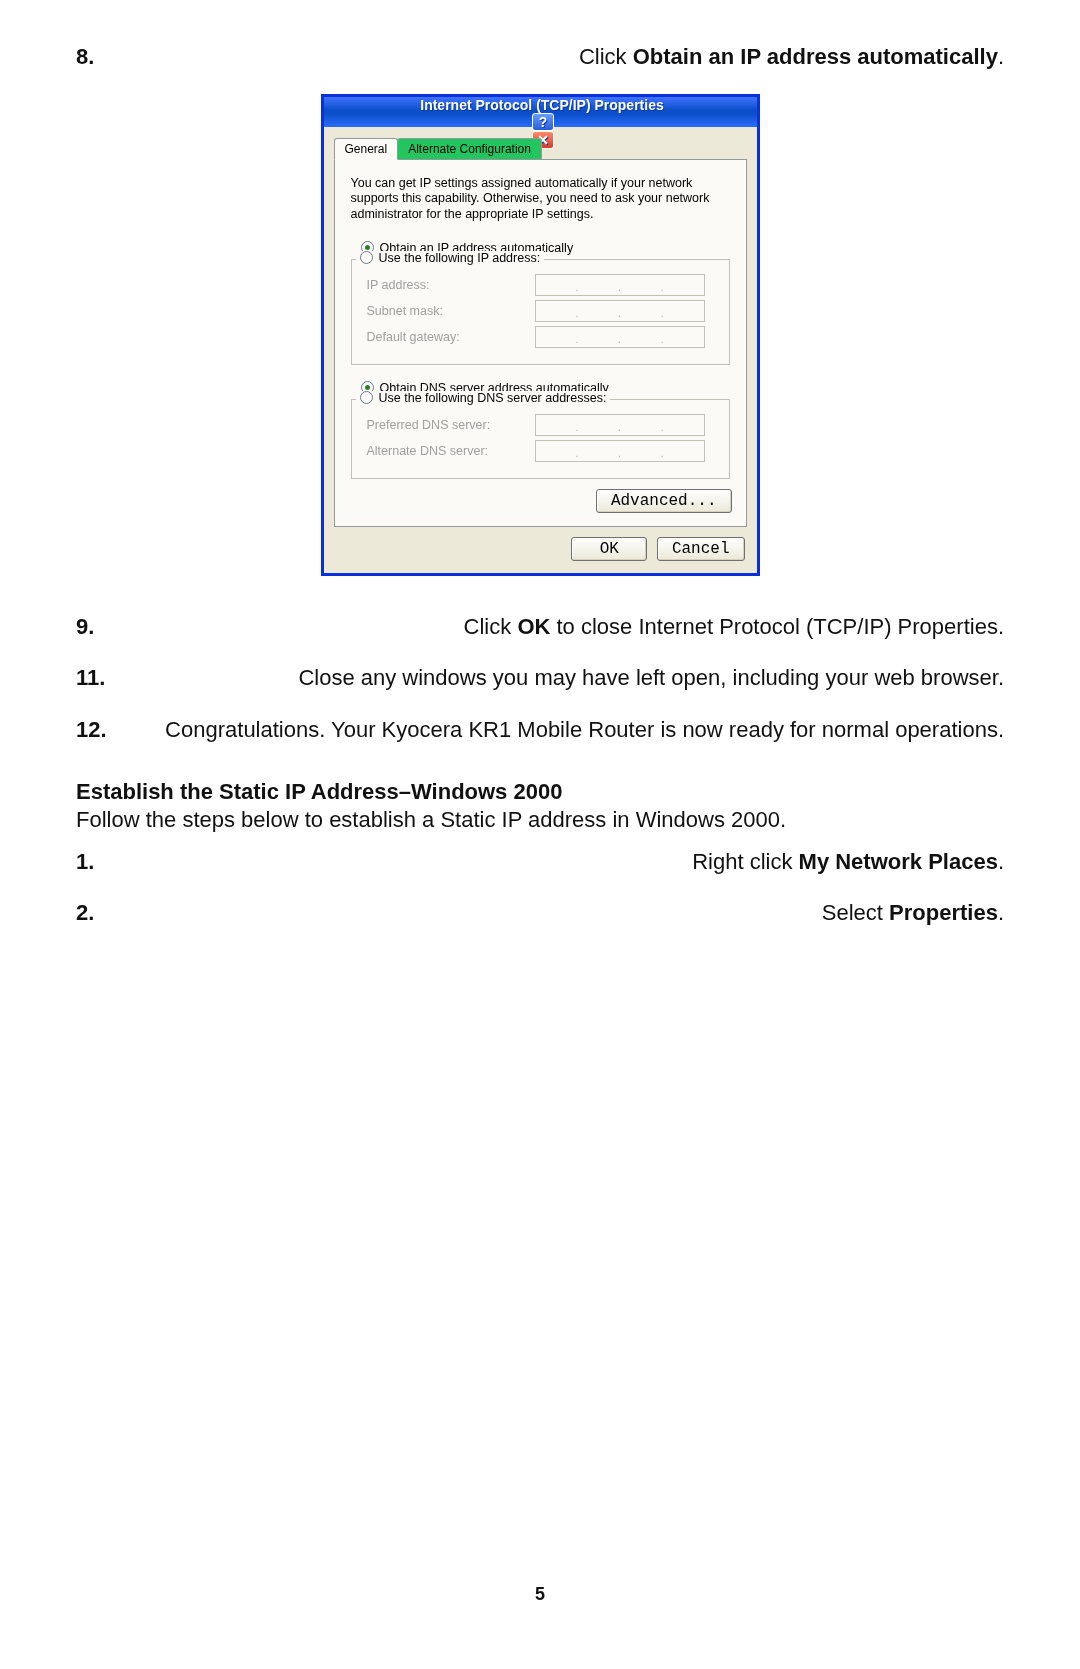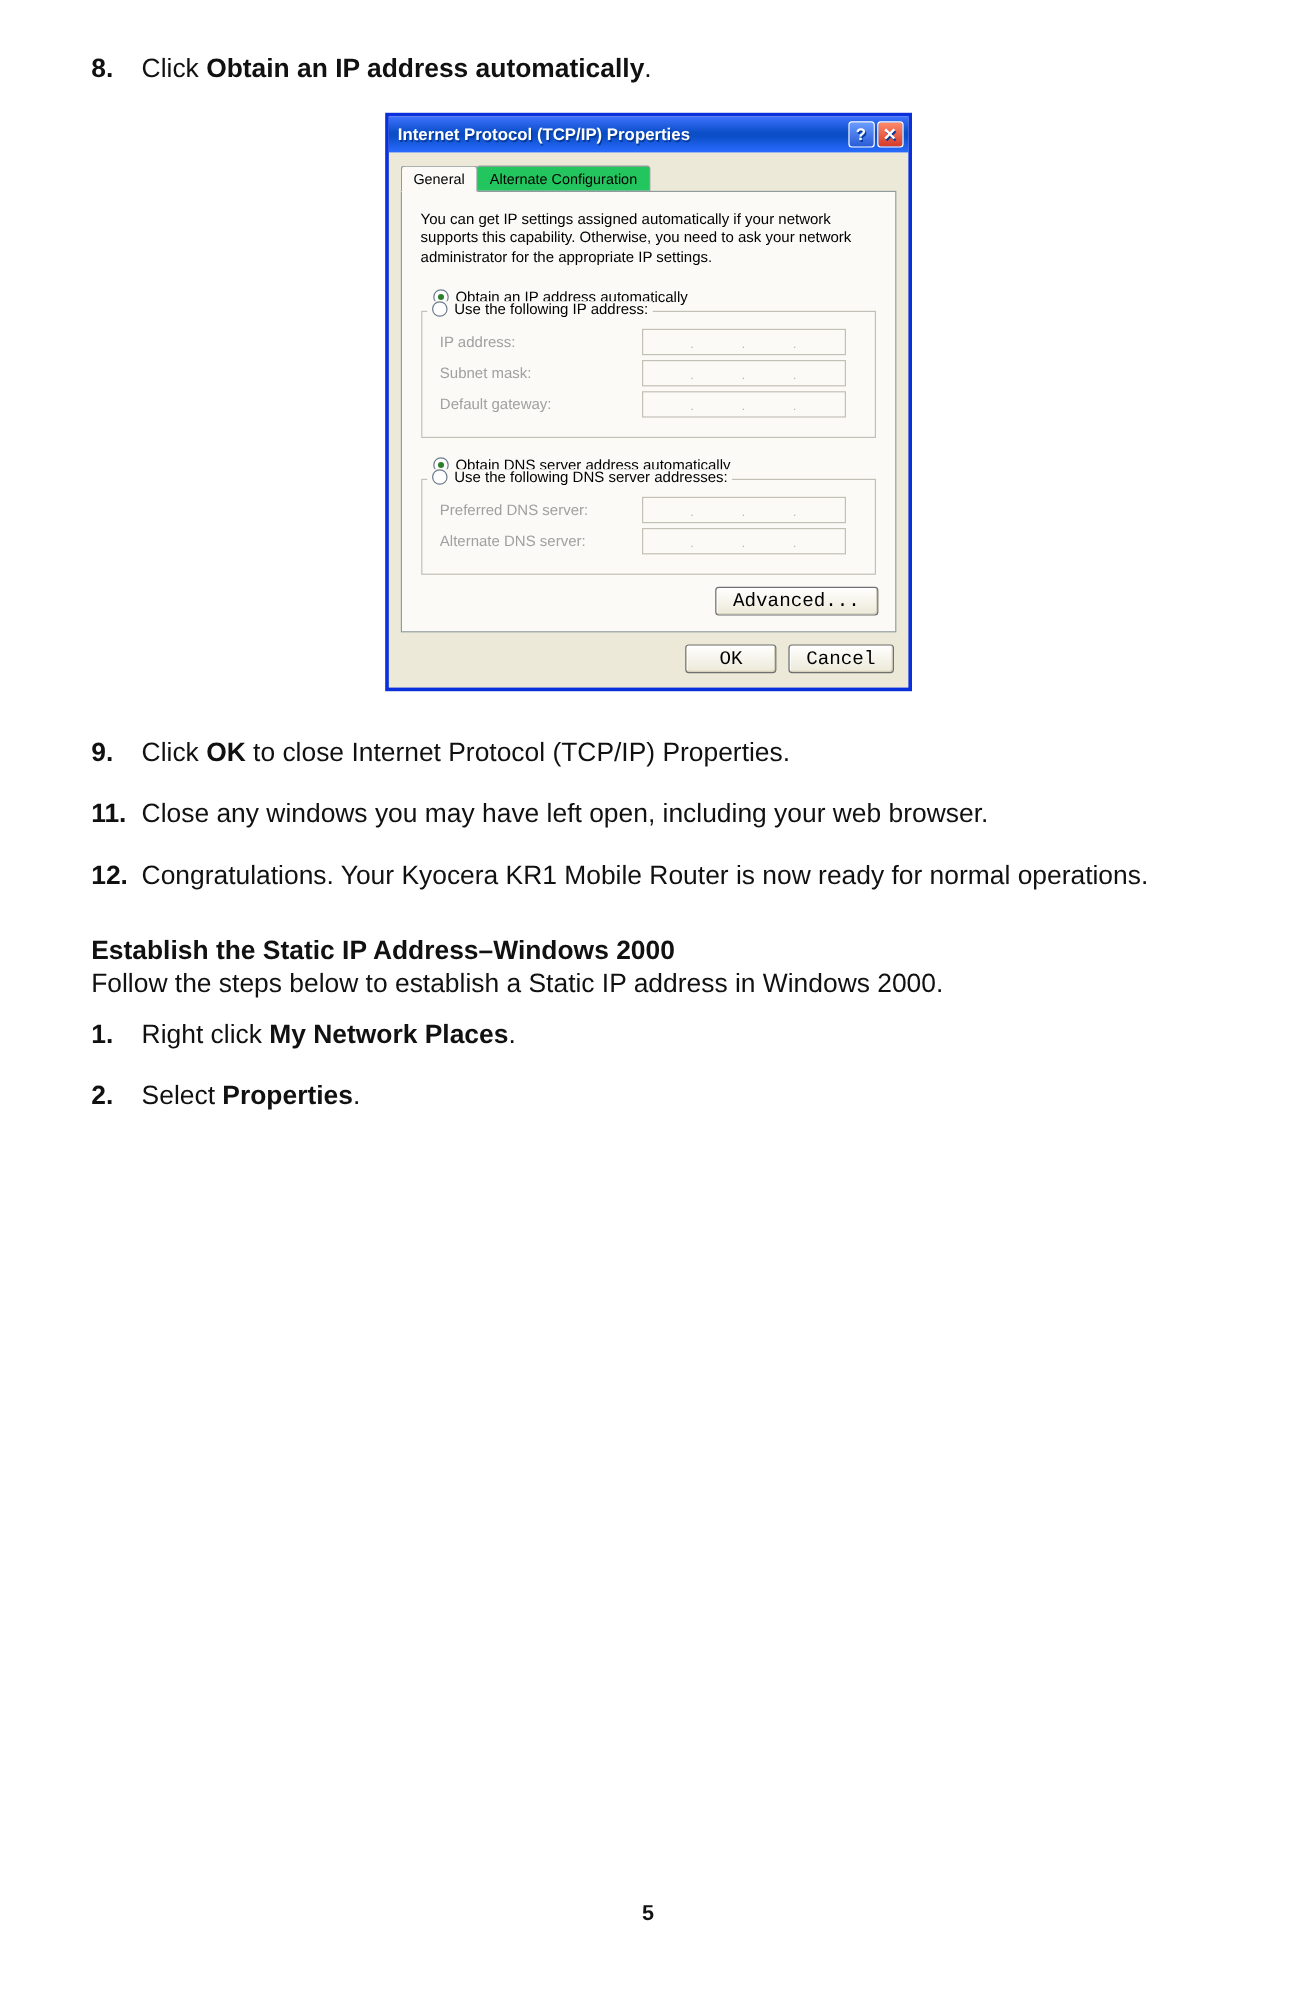--- a/index.html
+++ b/index.html
@@ -8,39 +8,40 @@
       background: #fff;
       width: 1080px;
       height: 1669px;
       position: relative;
       font-size: 22px;
       color: #111;
     }
     .page { padding: 42px 76px 0 76px; }
     .step { display: flex; margin-bottom: 22px; line-height: 1.35; }
     .step .num { min-width: 42px; font-weight: 700; }
-    .step .body { flex: 1; }
+    .step .body { flex: 1; text-align: right; }
     .step .body .b { font-weight: 700; }
     .dialog-wrap { text-align: center; margin: 8px 0 36px 0; }
     .dialog {
       display: inline-block;
       width: 439px;
       border: 3px solid #0a2fdc;
       background: #ECE9D8;
       font-family: Tahoma, Arial, sans-serif;
       font-size: 13px;
       color: #000;
       text-align: left;
     }
     .titlebar {
       height: 30px;
       background: linear-gradient(180deg,#3f73ff 0%,#0b4ec8 45%,#0b4ec8 55%,#2a6cff 100%);
       display: flex; align-items: center; padding: 0 4px 0 8px;
       color: #fff; font-weight: 700;
       text-shadow: 1px 1px 0 #063a9a;
+      flex-direction: column;
     }
     .titlebar .title { flex: 1; font-size: 14px; }
     .tbtn {
       width: 22px; height: 22px; margin-left: 2px;
       border: 1px solid #fff;
       border-radius: 3px;
       display: flex; align-items: center; justify-content: center;
       font-weight: 700; color: #fff; font-size: 14px;
       background: linear-gradient(180deg,#6a9cff 0%,#2a5cd6 100%);
     }

